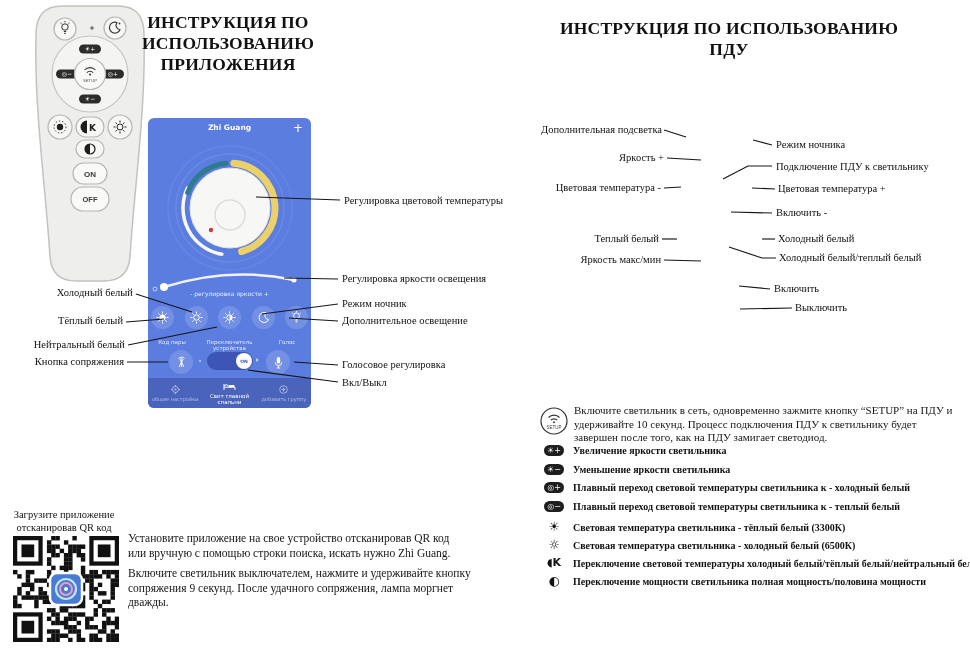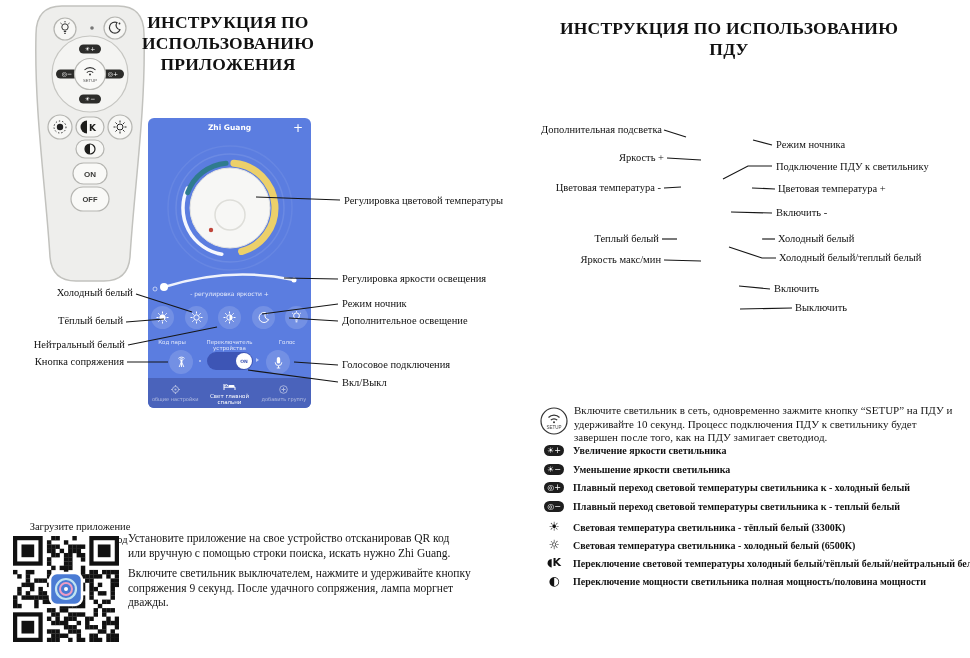--- a/index.html
+++ b/index.html
@@ -30,21 +30,21 @@
   .tabbar{position:absolute;left:0;bottom:0;width:100%;height:30px;background:#4a63bb;border-radius:0 0 6px 6px;display:flex;}
   .tab{flex:1;display:flex;flex-direction:column;align-items:center;justify-content:center;gap:2px;color:#fff;font-size:5px;text-align:center;}
   .tab.dim{opacity:.55;}
   .tab.active{font-size:5.5px;}
   
   .legend-row{position:absolute;display:flex;align-items:center;height:16px;}
   .legend-ico{width:26px;display:flex;justify-content:center;align-items:center;font-family:"DejaVu Sans",sans-serif;}
   .pill{background:#1e1e1e;color:#fff;border-radius:5.5px;font-size:8px;line-height:11px;padding:0 3.5px;letter-spacing:0;}
   .plain-glyph{color:#111;font-size:12.5px;line-height:14px;}
   .legend-txt{font-weight:bold;font-size:10px;white-space:nowrap;margin-left:6px;}
-  .qr-caption{position:absolute;left:20px;top:509px;width:120px;text-align:center;font-size:10.5px;line-height:12.5px;color:#151515;margin-top:12px;}
+  .qr-caption{position:absolute;left:4px;top:509px;width:120px;text-align:center;font-size:10.5px;line-height:12.5px;color:#151515;}
 </style>
 </head>
 <body>
 
 <div class="page">
 
   
   <div class="title" style="left:73px;top:12px;width:310px">
     <div>ИНСТРУКЦИЯ ПО ИСПОЛЬЗОВАНИЮ</div>
     <div>ПРИЛОЖЕНИЯ</div>
@@ -266,21 +266,21 @@
   
   <div class="callout" style="right:837px;top:287px;text-align:right">Холодный белый</div>
   <div class="callout" style="right:847px;top:315px;text-align:right">Тёплый белый</div>
   <div class="callout" style="right:845px;top:339px;text-align:right">Нейтральный белый</div>
   <div class="callout" style="right:846px;top:356px;text-align:right">Кнопка сопряжения</div>
 
   <div class="callout" style="left:344px;top:195px">Регулировка цветовой температуры</div>
   <div class="callout" style="left:342px;top:273px">Регулировка яркости освещения</div>
   <div class="callout" style="left:342px;top:298px">Режим ночник</div>
   <div class="callout" style="left:342px;top:315px">Дополнительное освещение</div>
-  <div class="callout" style="left:342px;top:359px">Голосовое подключения</div>
+  <div class="callout" style="left:342px;top:359px">Голосовое регулировка</div>
   <div class="callout" style="left:342px;top:377px">Вкл/Выкл</div>
 
   
   <div class="callout" style="right:308px;top:124px;text-align:right">Дополнительная подсветка</div>
   <div class="callout" style="right:306px;top:152px;text-align:right">Яркость +</div>
   <div class="callout" style="right:309px;top:182px;text-align:right">Цветовая температура -</div>
   <div class="callout" style="right:311px;top:233px;">Теплый белый</div>
   <div class="callout" style="right:309px;top:254px;text-align:right">Яркость макс/мин</div>
 
   <div class="callout" style="left:776px;top:139px">Режим ночника</div>

